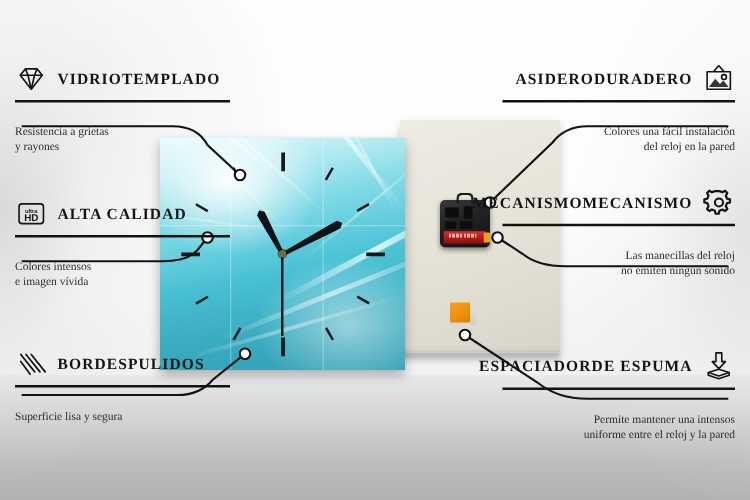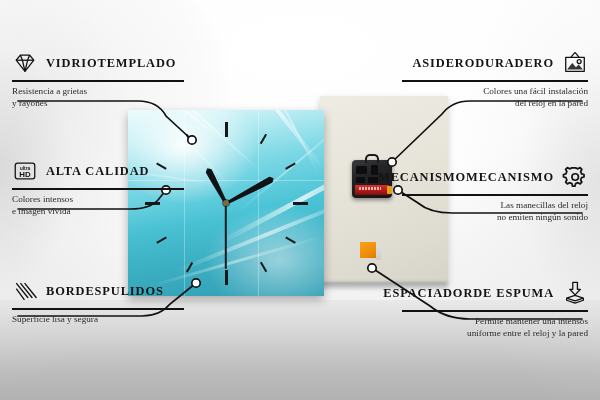--- a/index.html
+++ b/index.html
@@ -168,34 +168,34 @@
     font-family:"Liberation Serif", serif;
     font-weight:700; font-size:12.4px; letter-spacing:.9px;
     color:#141414; line-height:1.18; white-space:nowrap;
   }
   .label.right .t1,.label.right .t2{ text-align:right; }
   .rule{
     height:1.5px; background:#14110f; margin-top:4px; width:100%;
   }
   .desc{
     font-family:"Liberation Serif", serif;
-    font-size:9.2px; color:#2b2b2b; line-height:1.35; margin-top:3px;
+    font-size:9.2px; color:#2b2b2b; line-height:1.35; margin-top:17px;
     white-space:pre-line;
   }
   .label.right .desc{ text-align:right; }
 
   .ico{ width:26px; height:26px; flex:0 0 26px; display:block; }
   .ico svg{ display:block; width:26px; height:26px; }
 
   
   #lbl-vidrio   { left:12px;  top:50px;  width:172px; }
   #lbl-hd       { left:12px;  top:158px; width:172px; }
   #lbl-bordes   { left:12px;  top:278px; width:172px; }
   #lbl-asidero  { right:12px; top:50px;  width:186px; }
-  #lbl-mecan    { right:12px; top:164px; width:186px; }
+  #lbl-mecan    { right:12px; top:149px; width:186px; }
   #lbl-espac    { right:12px; top:280px; width:186px; }
 </style>
 </head>
 <body>
 
 <div id="stage">
 
   <div class="bg-base"></div>
   <div class="bg-floor"></div>
   <div class="bg-soft-arc"></div>

